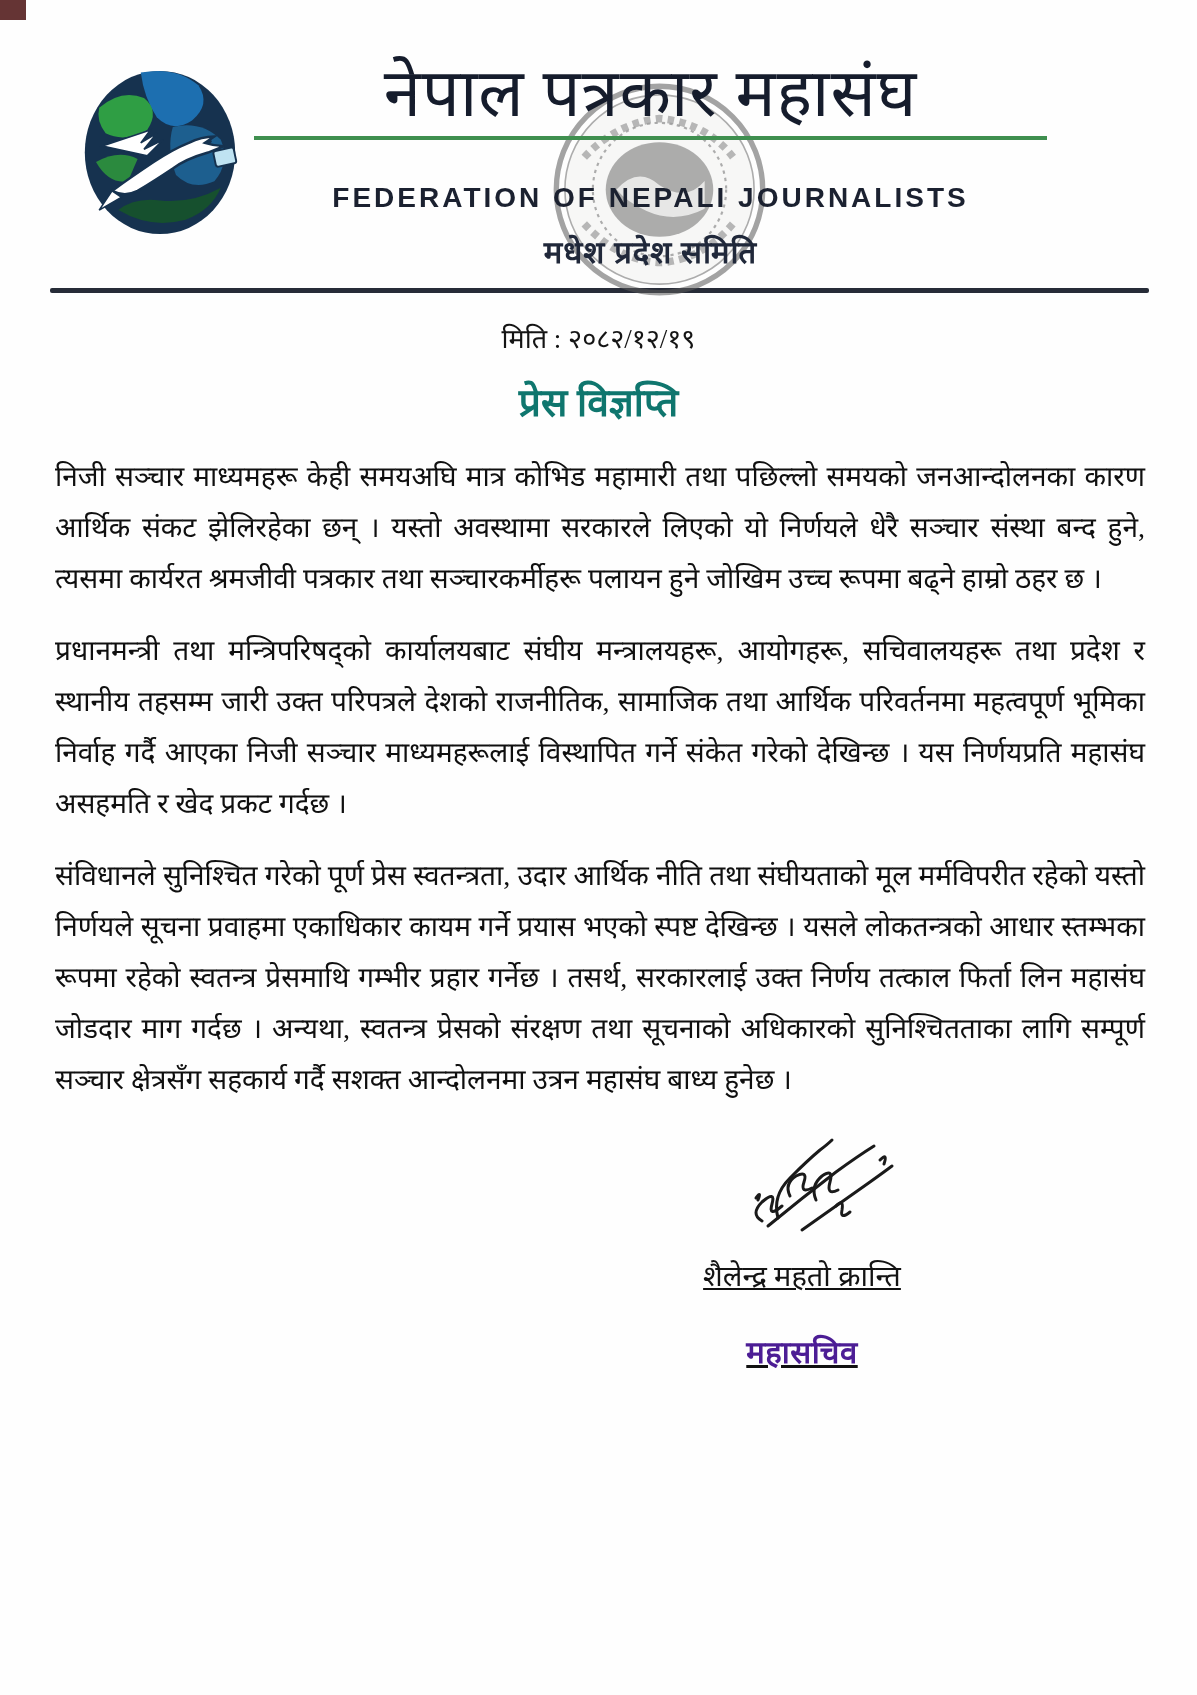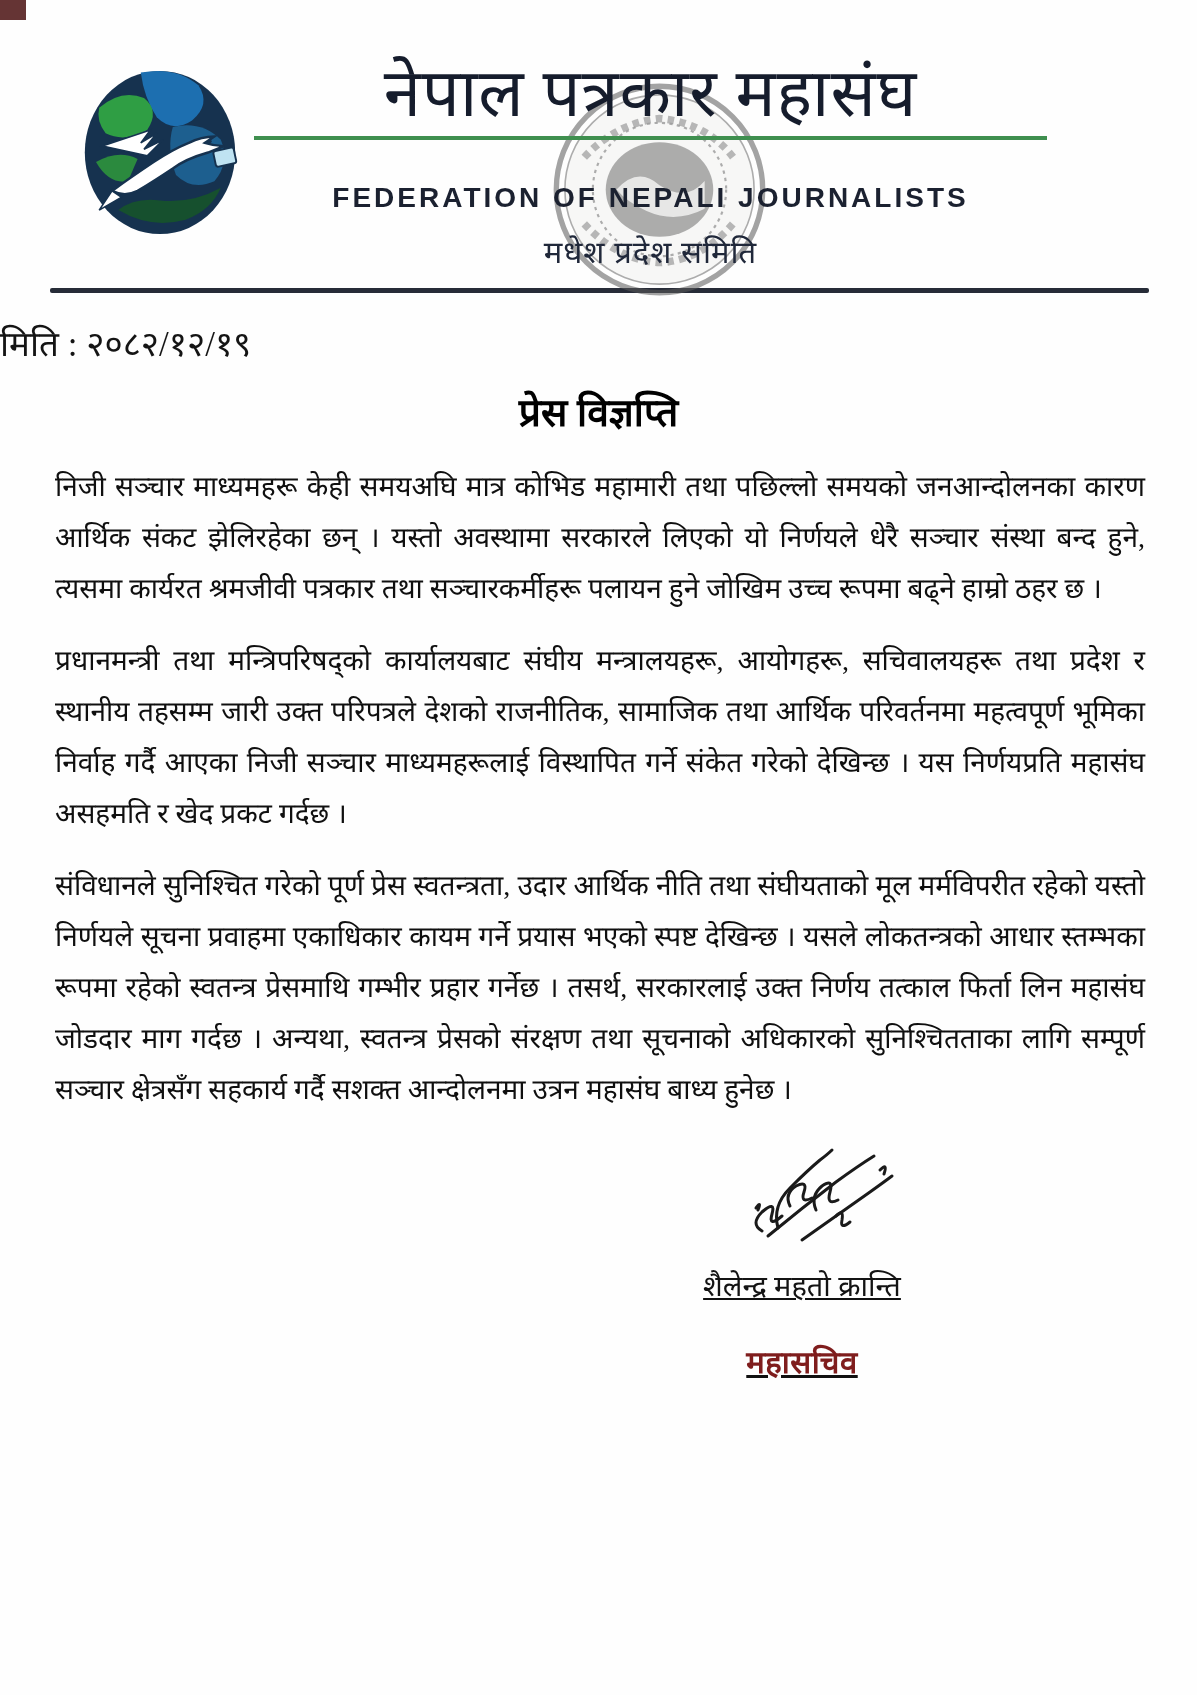--- a/index.html
+++ b/index.html
@@ -33,41 +33,41 @@
     font-size: 67px; font-weight: normal; color: #151c2c;
     line-height: 1.05; letter-spacing: 1px; white-space: nowrap;
   }
   .green-rule { height: 4px; background: #3f8f4f; margin: 8px 2px 9px; }
   .org-english {
     font-family: "Liberation Sans", "DejaVu Sans", sans-serif;
     font-size: 28px; font-weight: bold; color: #1b2130;
     letter-spacing: 3px; white-space: nowrap; margin-top: 42px;
   }
   .committee {
-    font-size: 31px; font-weight: normal; color: #20283a;
+    font-size: 31px; font-weight: bold; color: #20283a;
     margin-top: 16px; letter-spacing: 1px;
   }
   .top-rule { height: 5px; background: #272c38; margin: 16px 48px 0 50px; border-radius: 2px; }
   
-  .date-row { text-align: left; margin-top: 26px; font-size: 35px; color: #141414; }
-  .press-title { text-align: center; font-size: 39px; font-weight: bold; margin-top: 18px; color: #000000; }
+  .date-row { text-align: center; margin-top: 26px; font-size: 27px; color: #141414; }
+  .press-title { text-align: center; font-size: 39px; font-weight: bold; margin-top: 18px; color: #0f766e; }
   
   .body-text { margin: 24px 52px 0 55px; }
   .body-text p {
     font-size: 28px; line-height: 51px; text-align: justify;
     text-justify: inter-word; color: #0f0f0f; margin-bottom: 21px;
   }
   
   .signature-block {
     width: 360px; margin-left: auto; margin-right: 215px;
     margin-top: 18px; text-align: center; text-decoration: underline;
   }
   .sig-image { width: 180px; height: 115px; margin-left: 40px; }
   .sig-name { font-size: 29px; color: #131313; margin-top: 10px; white-space: nowrap; }
-  .sig-role { font-size: 31px; font-weight: bold; color: #7f1d1d; margin-top: 36px; letter-spacing: 0.5px; }
+  .sig-role { font-size: 31px; font-weight: bold; color: #4c1d95; margin-top: 36px; letter-spacing: 0.5px; }
 </style>
 </head>
 <body>
 
 <div class="page">
 
   <div class="scan-artifact"></div>
 
   <div class="header">
 

